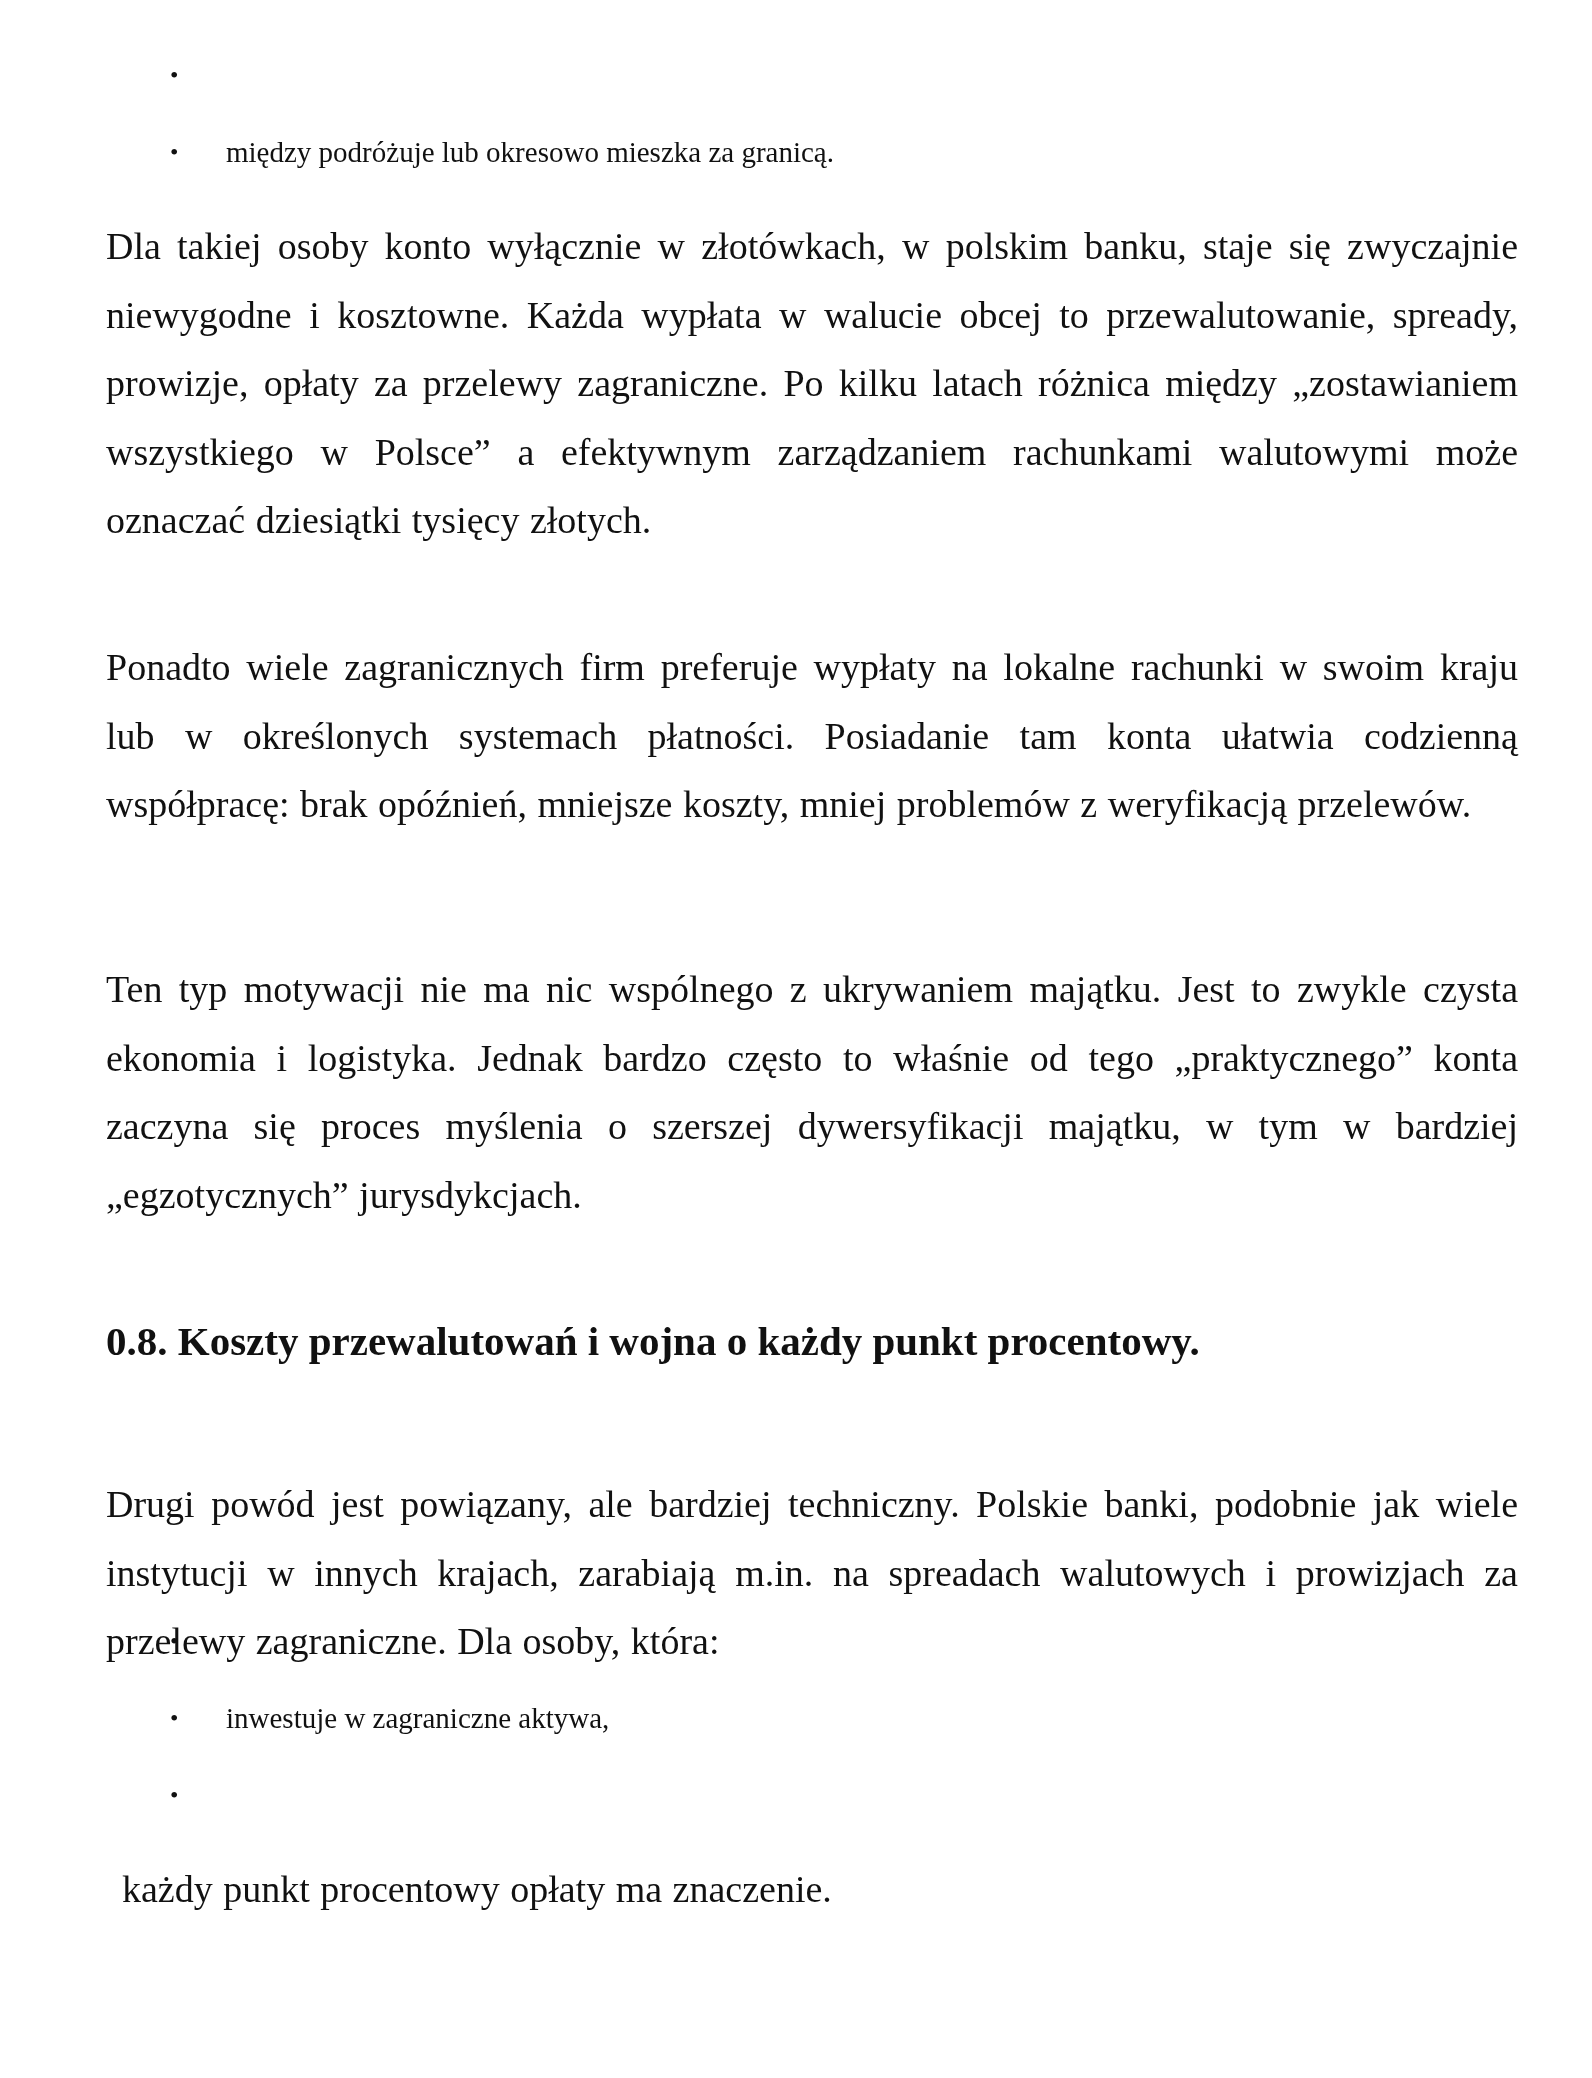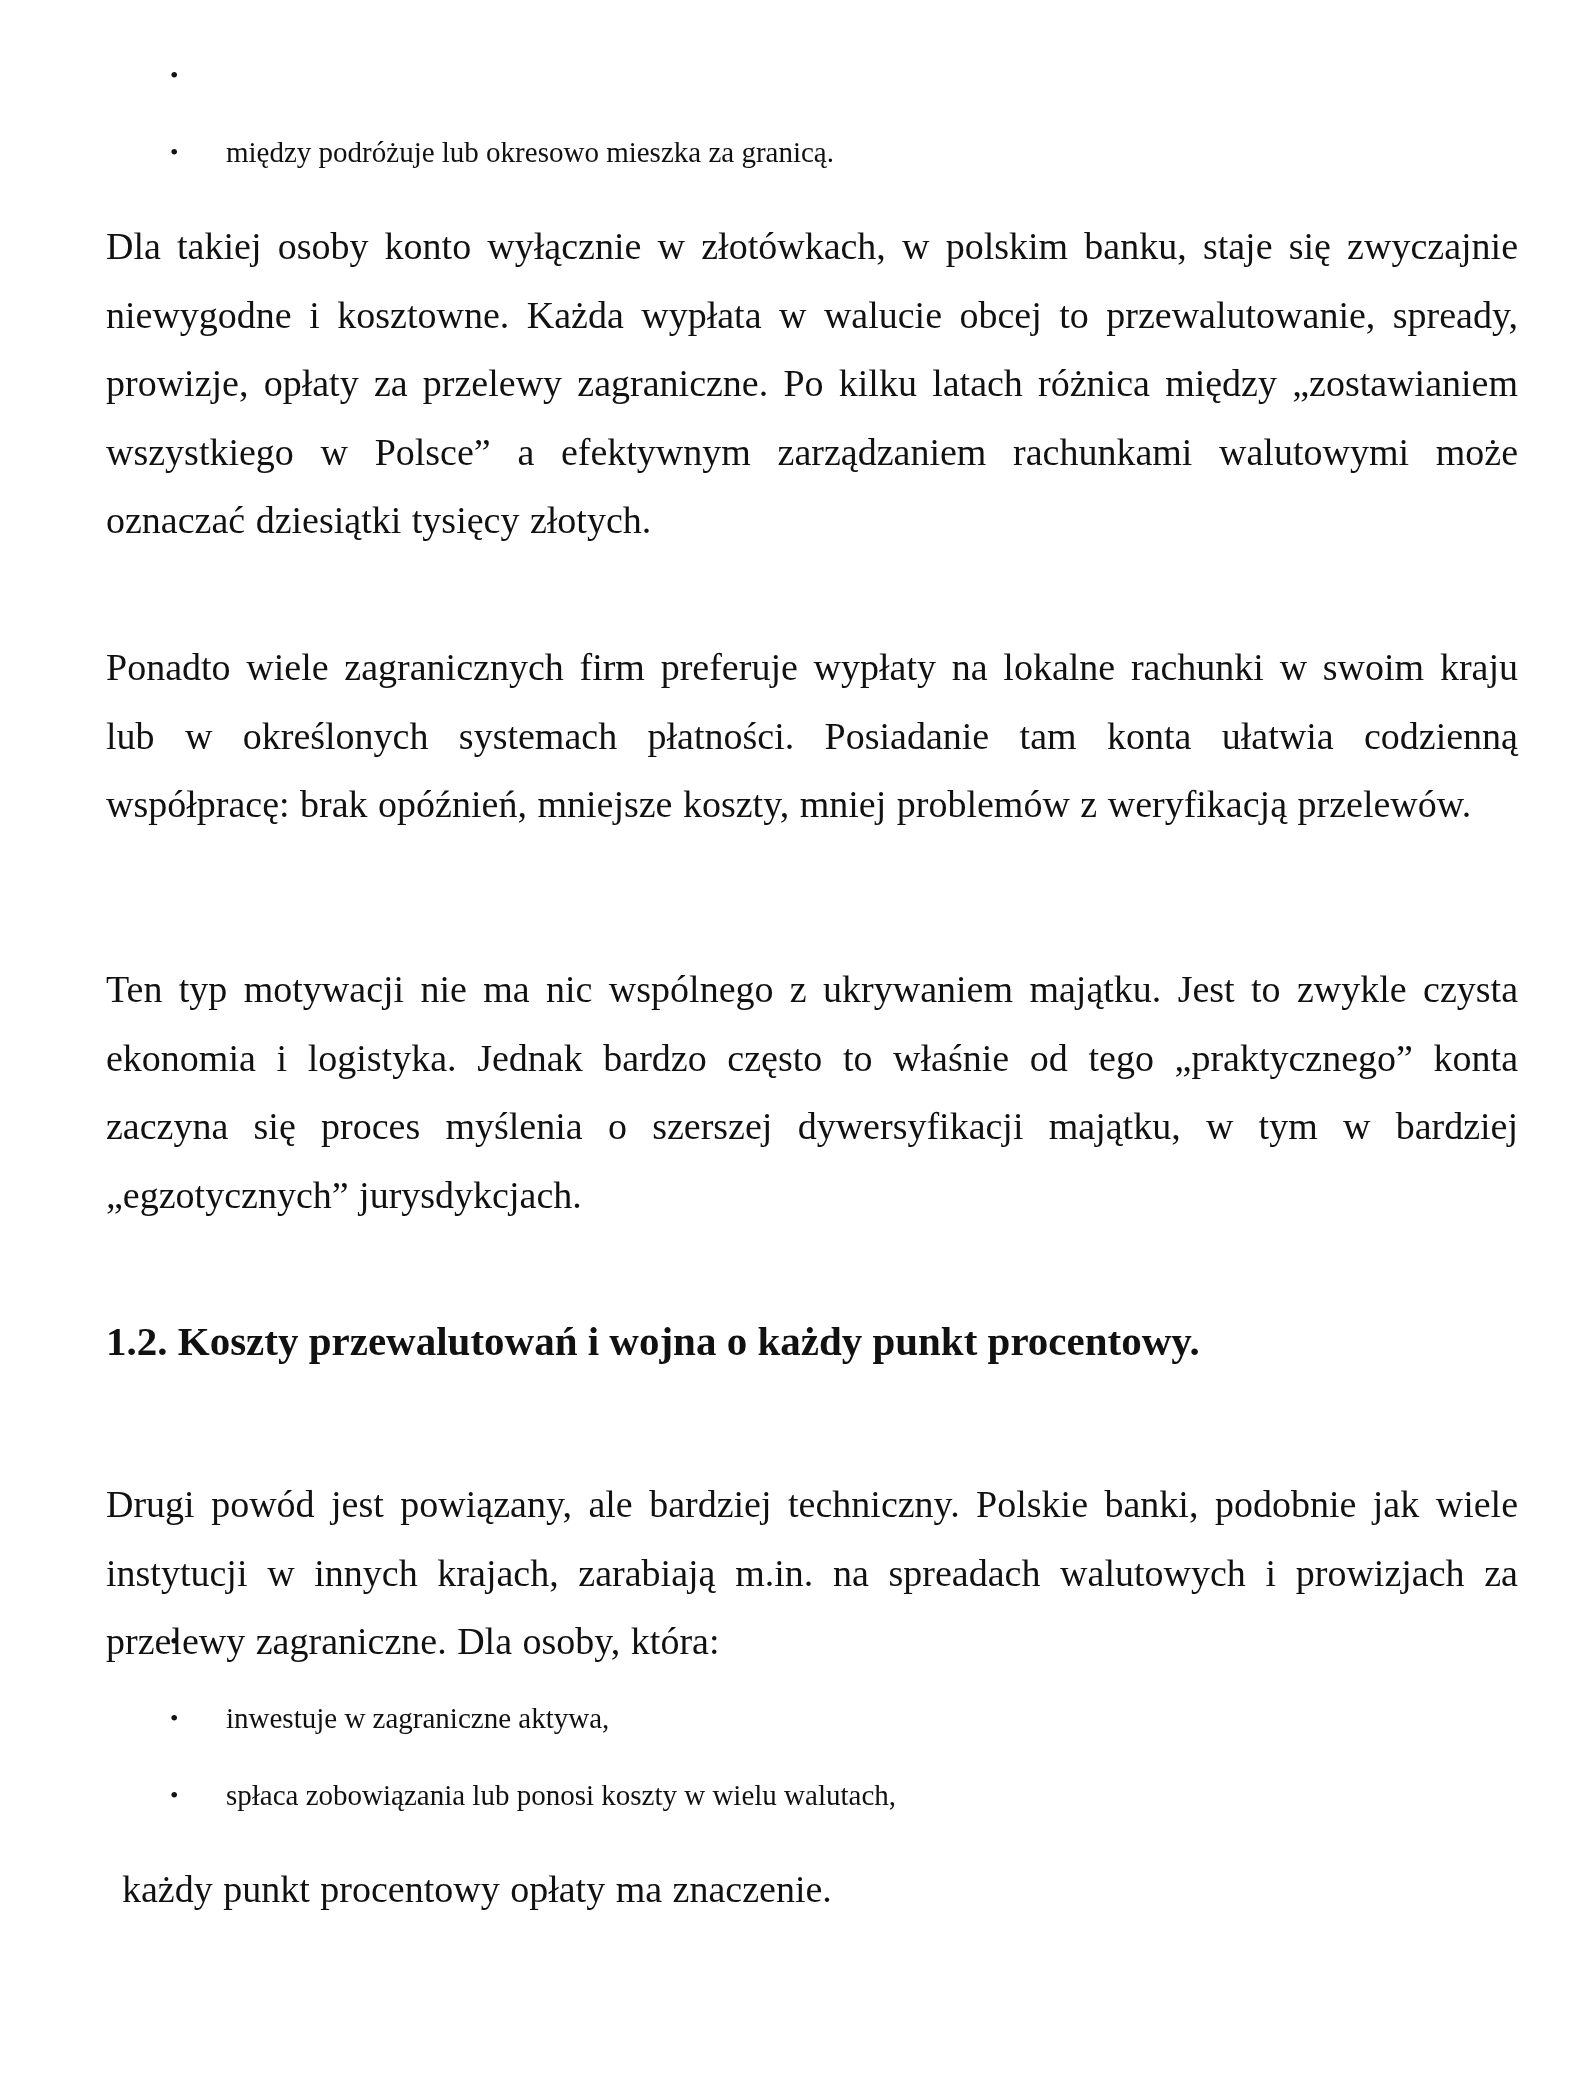--- a/index.html
+++ b/index.html
@@ -46,32 +46,31 @@
     <li class="bullet-item">
       <span class="bullet-dot">•</span>
       <span>między podróżuje lub okresowo mieszka za granicą.</span>
     </li>
   </ul>
 
   <p class="para" id="p1">Dla takiej osoby konto wyłącznie w złotówkach, w polskim banku, staje się zwyczajnie niewygodne i kosztowne. Każda wypłata w walucie obcej to przewalutowanie, spready, prowizje, opłaty za przelewy zagraniczne. Po kilku latach różnica między „zostawianiem wszystkiego w Polsce” a efektywnym zarządzaniem rachunkami walutowymi może oznaczać dziesiątki tysięcy złotych.</p>
   <p class="para" id="p2">Ponadto wiele zagranicznych firm preferuje wypłaty na lokalne rachunki w swoim kraju lub w określonych systemach płatności. Posiadanie tam konta ułatwia codzienną współpracę: brak opóźnień, mniejsze koszty, mniej problemów z weryfikacją przelewów.</p>
   <p class="para" id="p3">Ten typ motywacji nie ma nic wspólnego z ukrywaniem majątku. Jest to zwykle czysta ekonomia i logistyka. Jednak bardzo często to właśnie od tego „praktycznego” konta zaczyna się proces myślenia o szerszej dywersyfikacji majątku, w tym w bardziej „egzotycznych” jurysdykcjach.</p>
 
-  <h2 class="heading" id="h1">1.2. Koszty przewalutowań i wojna o każdy punkt procentowy.</h2>
+  <h2 class="heading" id="h1">0.8. Koszty przewalutowań i wojna o każdy punkt procentowy.</h2>
 
   <p class="para" id="p4">Drugi powód jest powiązany, ale bardziej techniczny. Polskie banki, podobnie jak wiele instytucji w innych krajach, zarabiają m.in. na spreadach walutowych i prowizjach za przelewy zagraniczne. Dla osoby, która:</p>
 
   <ul class="bullets" id="b2">
     <li class="bullet-item">
       <span class="bullet-dot">•</span>
     </li>
     <li class="bullet-item">
       <span class="bullet-dot">•</span>
       <span>inwestuje w zagraniczne aktywa,</span>
     </li>
     <li class="bullet-item">
       <span class="bullet-dot">•</span>
-      <span>spłaca zobowiązania lub ponosi koszty w wielu walutach,</span>
     </li>
   </ul>
 
   <p class="para" id="p5">każdy punkt procentowy opłaty ma znaczenie.</p>
 </div>
 
 </body></html>

